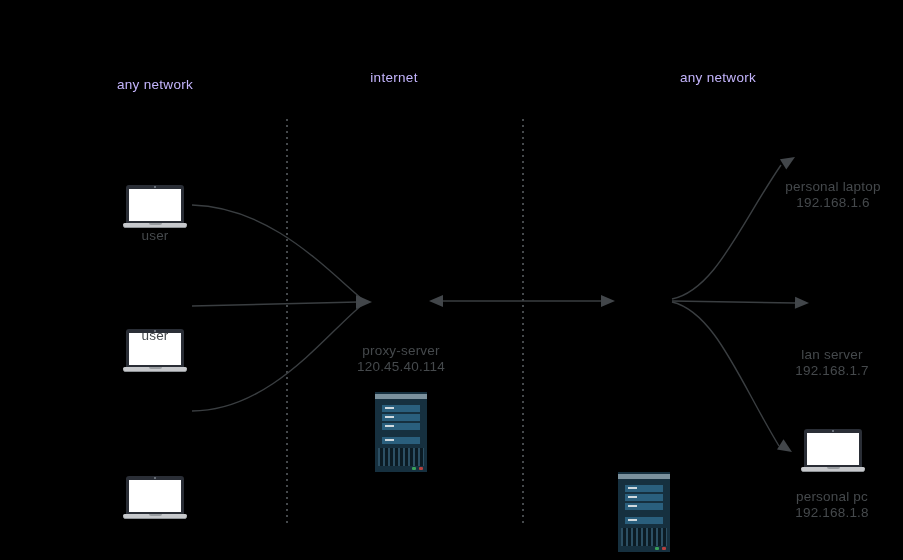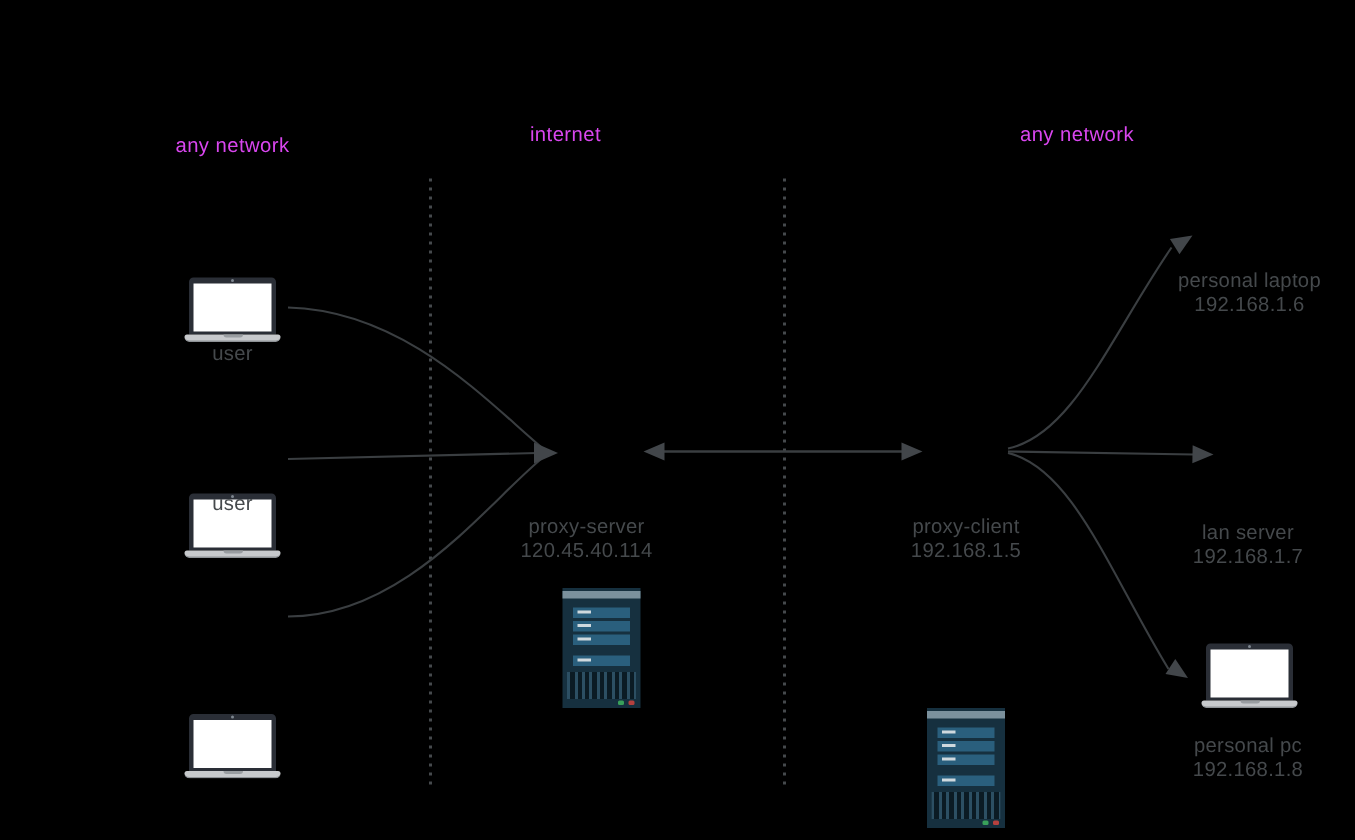--- a/index.html
+++ b/index.html
@@ -1,20 +1,20 @@
 <!DOCTYPE html>
 <html><head>
 <meta charset="utf-8">
 <style>
   html,body{margin:0;padding:0;background:#000;}
   .canvas{position:relative;width:903px;height:560px;background:#000;overflow:hidden;
           font-family:"Liberation Sans", sans-serif;}
   svg.wires{position:absolute;left:0;top:0;z-index:1;}
   .zone-label{position:absolute;z-index:2;width:180px;text-align:center;
-              font-size:13.5px;font-weight:300;letter-spacing:.3px;color:#d946ef;margin-top:12px;}
+              font-size:13.5px;font-weight:300;letter-spacing:.3px;color:#c4b5fd;}
   .node{position:absolute;z-index:2;}
   .node-label{position:absolute;z-index:2;width:190px;text-align:center;
               font-size:13.5px;line-height:16px;font-weight:300;letter-spacing:.2px;color:#45494c;}
 
   
   .laptop-icon{position:relative;width:64px;height:44px;}
   .lap-screen{position:absolute;left:3px;top:0;width:58px;height:38px;box-sizing:border-box;
               background:#fff;border:3px solid #2a2e36;border-top-width:4px;border-bottom-width:2px;
               border-radius:3px 3px 0 0;}
   .lap-cam{position:absolute;left:50%;top:1px;width:2px;height:2px;margin-left:-1px;
@@ -57,21 +57,21 @@
 
     <path d="M 672 299 C 715 290 740 225 781 165" fill="none" stroke="#3a3e41" stroke-width="1.4"></path>
     <polygon points="0,0 -14,-6 -14,6" transform="translate(795,157) rotate(-32)" fill="#42464a"></polygon>
     <path d="M 672 301 L 796 303" fill="none" stroke="#3a3e41" stroke-width="1.4"></path>
     <polygon points="0,0 -14,-6 -14,6" transform="translate(809,303) rotate(1)" fill="#42464a"></polygon>
     <path d="M 672 302 C 715 312 740 382 779 446" fill="none" stroke="#3a3e41" stroke-width="1.4"></path>
     <polygon points="0,0 -14,-6 -14,6" transform="translate(792,452) rotate(33)" fill="#42464a"></polygon>
   </svg>
 
   <div class="zone-label" style="left:65px;top:77px">any network</div>
-  <div class="zone-label" style="left:287px;top:70px">internet</div>
+  <div class="zone-label" style="left:304px;top:70px">internet</div>
   <div class="zone-label" style="left:628px;top:70px">any network</div>
 
   <div class="node laptop-icon" style="left:123px;top:185px">
     <div class="lap-screen"></div>
       <div class="lap-cam"></div>
       <div class="lap-base"></div>
       <div class="lap-notch"></div>
   </div>
   <div class="node-label" style="left:60px;top:228px">
     <div>user</div>
@@ -97,38 +97,34 @@
   <div class="node server-icon" style="left:375px;top:260px">
     <div class="srv-cap"></div>
     <div class="srv-bay b1"></div>
       <div class="srv-bay b2"></div>
       <div class="srv-bay b3"></div>
       <div class="srv-bay b4"></div>
     <div class="srv-vents"></div>
     <div class="srv-led green"></div>
     <div class="srv-led red"></div>
   </div>
-  <div class="node-label" style="left:296px;top:343px">
+  <div class="node-label" style="left:306px;top:343px">
     <div>proxy-server</div>
     <div>120.45.40.114</div>
   </div>
 
   <div class="node server-icon" style="left:618px;top:260px">
     <div class="srv-cap"></div>
     <div class="srv-bay b1"></div>
       <div class="srv-bay b2"></div>
       <div class="srv-bay b3"></div>
       <div class="srv-bay b4"></div>
     <div class="srv-vents"></div>
     <div class="srv-led green"></div>
     <div class="srv-led red"></div>
-  </div>
-  <div class="node-label" style="left:549px;top:343px">
-    <div>proxy-client</div>
-    <div>192.168.1.5</div>
   </div>
 
   <div class="node laptop-icon" style="left:801px;top:137px">
     <div class="lap-screen"></div>
       <div class="lap-cam"></div>
       <div class="lap-base"></div>
       <div class="lap-notch"></div>
   </div>
   <div class="node-label" style="left:738px;top:179px">
     <div>personal laptop</div>

